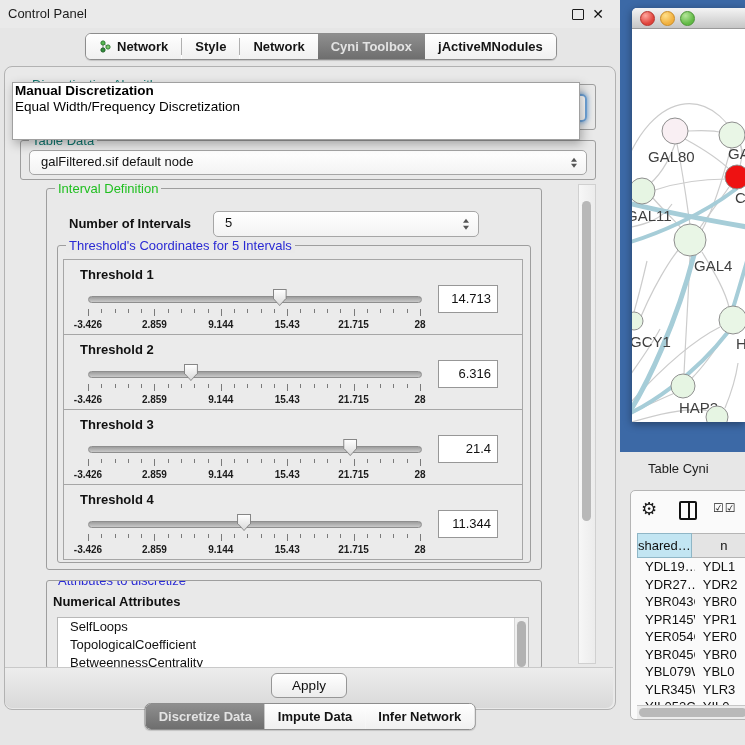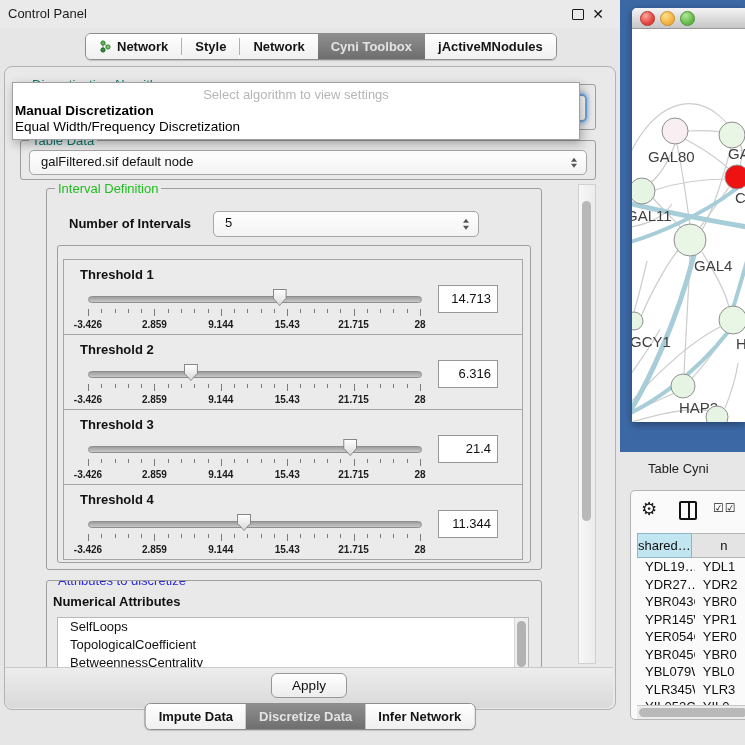--- a/index.html
+++ b/index.html
@@ -156,21 +156,20 @@
     <span class="group-title gt-dark">Discretization Algorithm</span>
     <div class="combo focused" style="left:8px;top:9px;width:554px;height:24px;">
       <span class="stepper">
           <span class="arr-up"></span>
           <span class="arr-dn"></span>
         </span>
     </div>
   </div>
 
   <div class="popup">
-    <div class="popup-hint">Select algorithm to view settings</div>
     <div class="popup-opt bold">Manual Discretization</div>
     <div class="popup-opt">Equal Width/Frequency Discretization</div>
   </div>
 
   <div class="group" style="left:20px;top:140px;width:574px;height:38px;">
     <span class="group-title gt-dark">Table Data</span>
     <div class="combo" style="left:8px;top:9px;width:556px;height:23px;">
       <span class="cv">galFiltered.sif default node</span>
       <span class="stepper">
           <span class="arr-up"></span>
@@ -184,20 +183,21 @@
     <span style="position:absolute;left:22px;top:27px;font-weight:bold;">Number of Intervals</span>
     <div class="combo" style="left:166px;top:22px;width:264px;height:24px;">
       <span class="cv">5</span>
       <span class="stepper">
           <span class="arr-up"></span>
           <span class="arr-dn"></span>
         </span>
     </div>
 
     <div class="group" style="left:10px;top:56px;width:472px;height:316px;background:#eaeaea;">
+      <span class="group-title gt-blue">Threshold's Coordinates for 5 Intervals</span>
       <div id="thr-container" style="position:absolute;left:5px;top:14px;width:460px;">
           <div class="thr-row">
             <div class="thr-title">Threshold 1</div>
             <div class="slider-zone">
               <div class="track"></div>
               <div class="thumb" style="left: 184.629px;">
                 <i></i>
               </div>
               <div class="ticks">
                 <span class="tick major" style="left: 0px;"></span>
@@ -392,25 +392,25 @@
       <div class="attr-scroll-track">
           <div class="attr-scroll-thumb"></div>
         </div>
     </div>
   </div>
 
   <div class="apply-bar">
     <div class="apply-btn">Apply</div>
   </div>
   <div class="tabbar bottom" id="bottom-tabbar">
+      <span class="tabseg sel">
+        <span>Discretize Data</span>
+      </span>
       <span class="tabseg">
         <span>Impute Data</span>
-      </span>
-      <span class="tabseg sel">
-        <span>Discretize Data</span>
       </span>
       <span class="tabseg">
         <span>Infer Network</span>
       </span>
     </div>
 
   <div class="v-scroll-track">
       <div class="v-scroll-thumb"></div>
     </div>
 </div>

